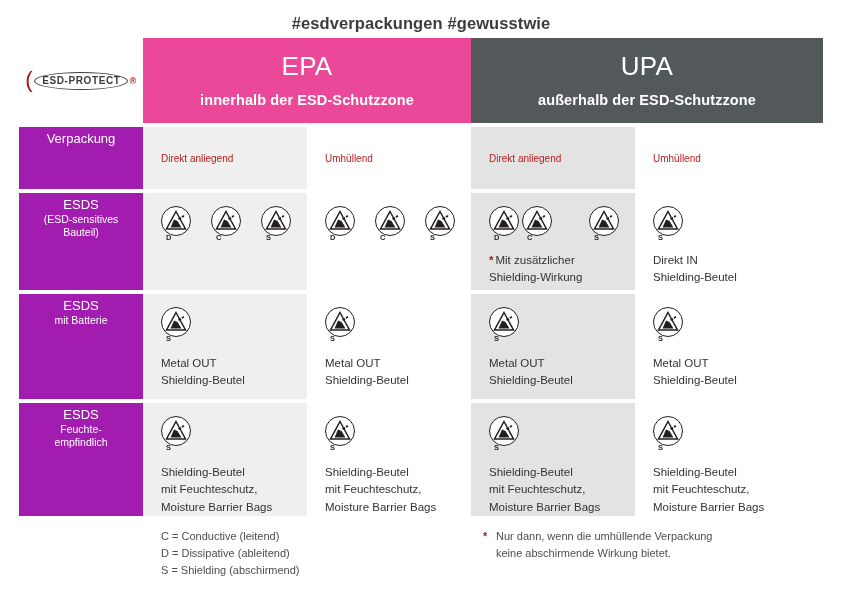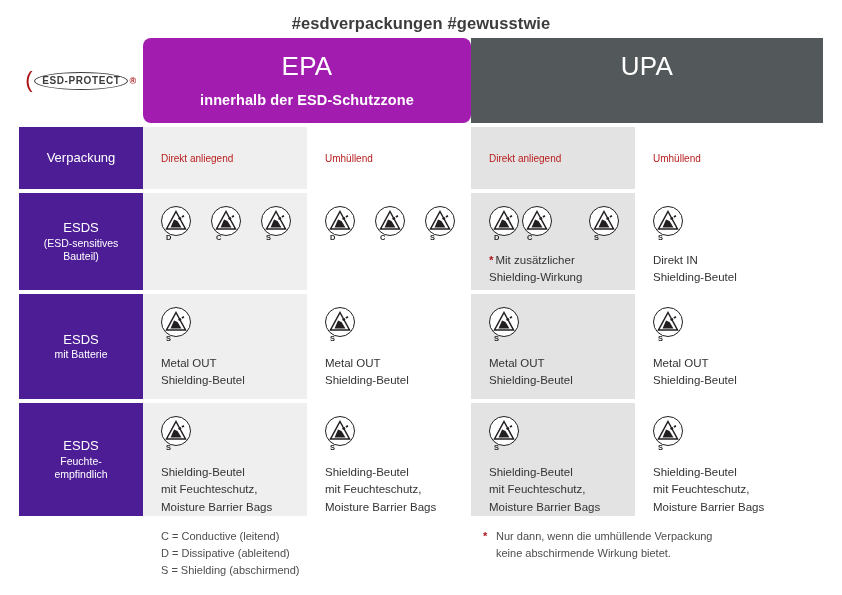--- a/index.html
+++ b/index.html
@@ -106,21 +106,21 @@
     margin-left: 1px;
   }
 
   .head-block {
     flex: 0 0 328px;
     width: 328px;
     color: #ffffff;
     text-align: center;
     padding-top: 13px;
   }
-  .head-block.epa { background: #a21caf; border-radius: 8px; }
+  .head-block.epa { background: #ec4899; }
   .head-block.upa { background: #53585a; width: 352px; flex: 0 0 352px; }
   .head-title {
     font-size: 26px;
     font-weight: normal;
     line-height: 1.18;
     letter-spacing: 0.3px;
   }
   .head-sub {
     font-size: 14.5px;
     font-weight: bold;
@@ -129,26 +129,25 @@
   }
 
   
   .row-sep {
     height: 4px;
     width: 804px;
     background: #ffffff;
   }
 
   .rowlabel {
-    background: #4c1d95;
+    background: #a21caf;
     color: #ffffff;
     display: flex;
     flex-direction: column;
     align-items: center;
-    justify-content: center;
     text-align: center;
     font-size: 12.5px;
     line-height: 1.25;
     padding: 4px 18px;
   }
   .rowlabel .big { font-size: 13px; }
   .rowlabel .small { font-size: 10.5px; }
 
   .bg-light { background: #efefef; }
   .bg-white { background: #ffffff; }
@@ -277,20 +276,21 @@
           <span class="oval">ESD-PROTECT</span>
           <span class="reg">®</span>
         </div>
       </div>
       <div class="head-block epa">
         <div class="head-title">EPA</div>
         <div class="head-sub">innerhalb der ESD-Schutzzone</div>
       </div>
       <div class="head-block upa">
         <div class="head-title">UPA</div>
+        <div class="head-sub">außerhalb der ESD-Schutzzone</div>
       </div>
     </div>
 
     <div class="row-sep"></div>
 
     <div class="row row-verp">
       <div class="cell-label rowlabel">
         <span class="big">Verpackung</span>
       </div>
       <div class="cell bg-light">

